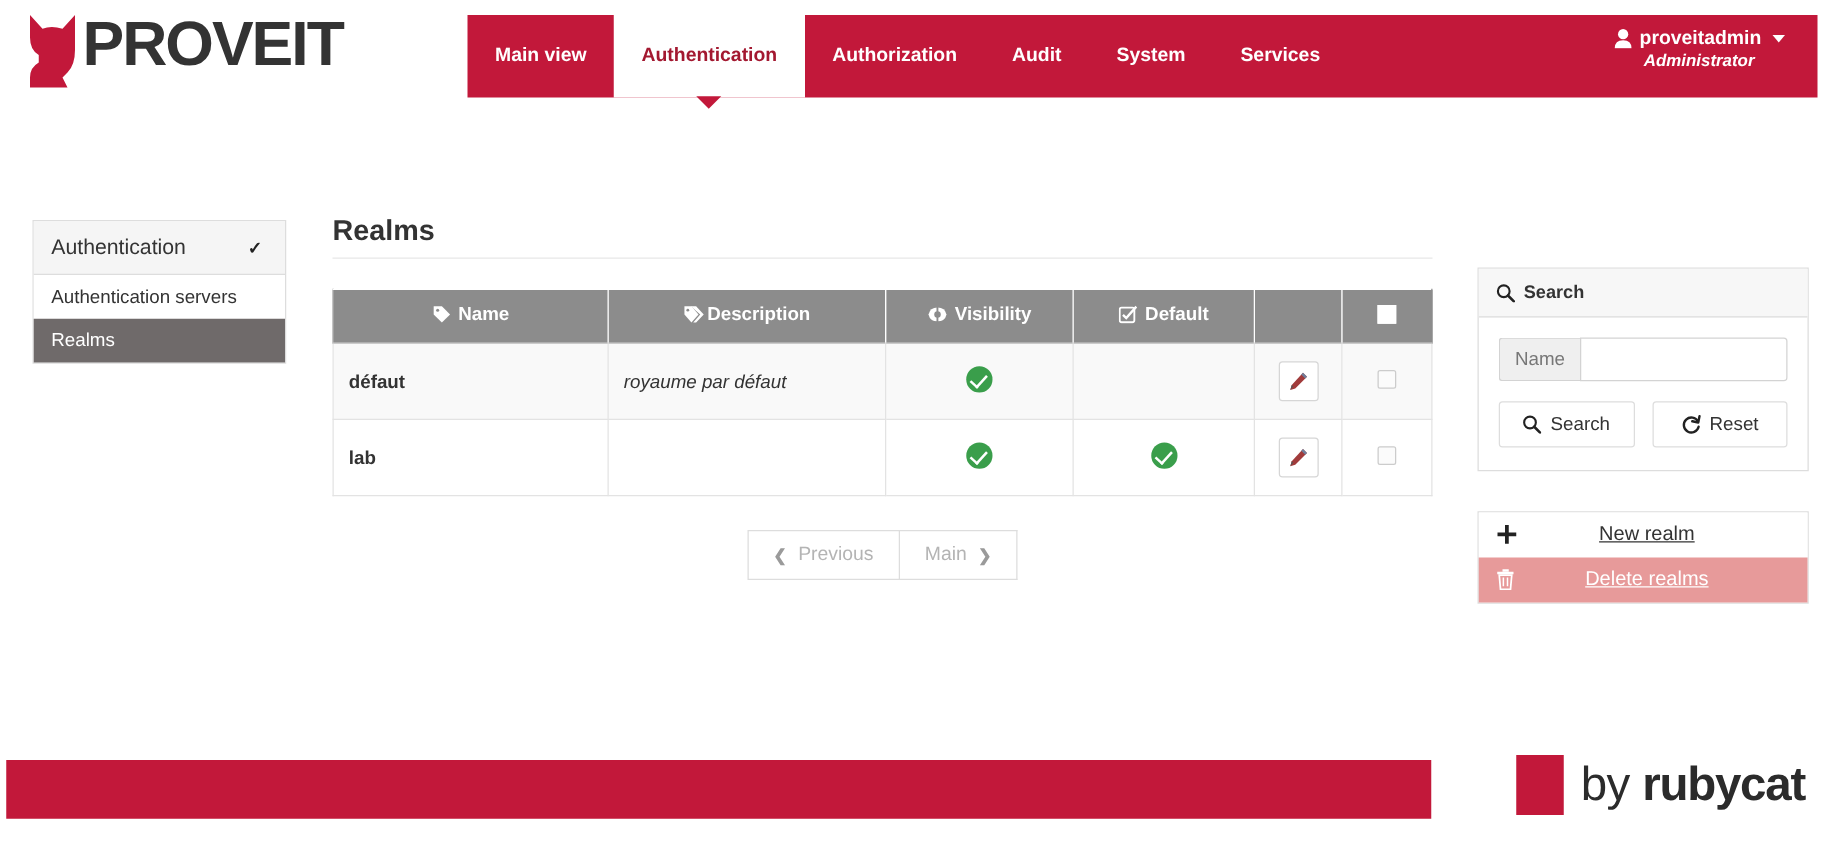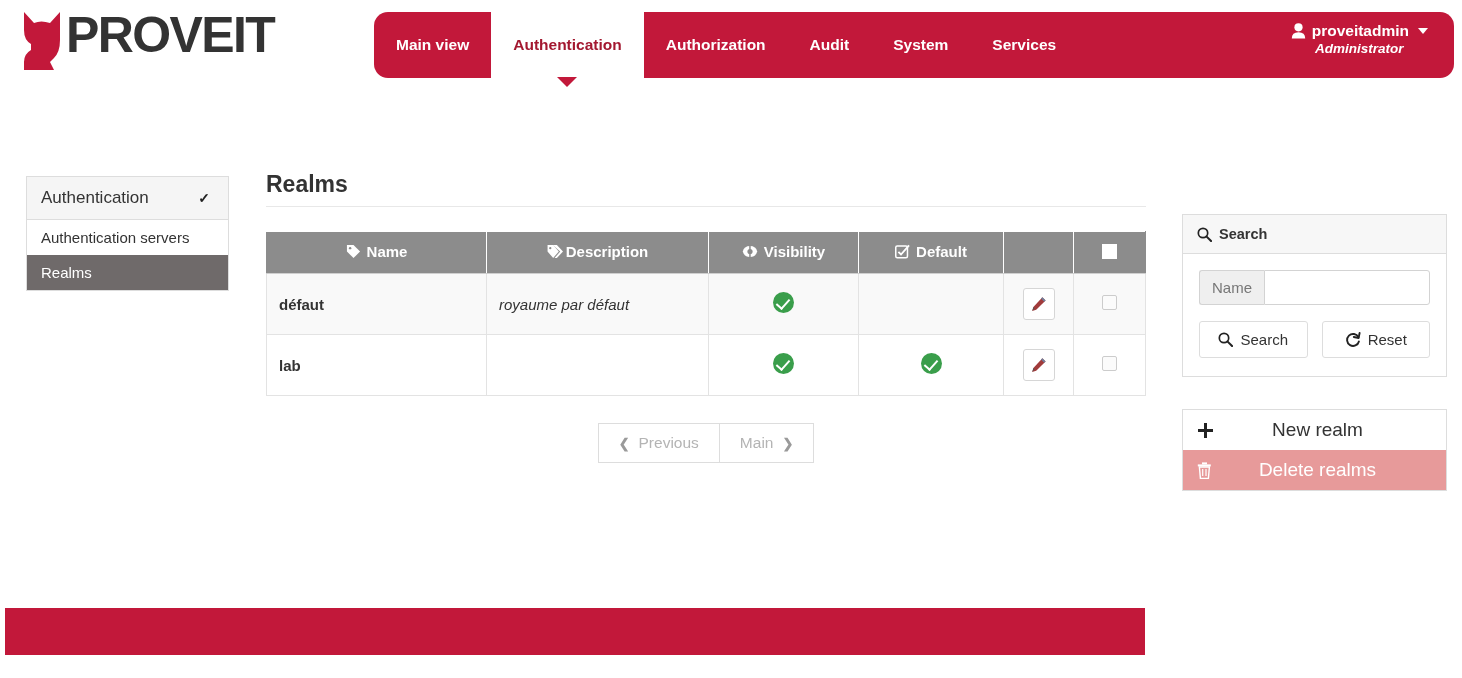--- a/index.html
+++ b/index.html
@@ -35,21 +35,20 @@
   .logo-prove { color: #333333; }
   .logo-it { color: #333333; font-weight: bold; }
 
   .navbar {
     position: absolute;
     left: 374px; top: 12px;
     width: 1080px; height: 66px;
     background: #C2183A;
     display: flex;
     align-items: stretch;
-    border-radius: 14px;
   }
   .nav-item {
     display: flex;
     align-items: center;
     justify-content: center;
     padding: 0 22px;
     color: #ffffff;
     font-size: 15.5px;
     font-weight: bold;
     white-space: nowrap;
@@ -336,26 +335,27 @@
     font-family: "Liberation Sans", sans-serif;
     white-space: nowrap;
   }
 
   .actions {
     margin-top: 32px;
     border: 1px solid #dddddd;
   }
   .action-item {
     display: flex;
-    align-items: center;
+    align-items: flex-start;
     padding: 9px 14px;
-    font-size: 19px;
-    cursor: pointer;
-    background: #ffffff;
-    color: #333333;
+    font-size: 16px;
+    cursor: pointer;
+    background: #ffffff;
+    color: #333333;
+    text-decoration: underline;
   }
   .action-item .act-icon {
     width: 26px;
     display: flex;
     align-items: center;
     justify-content: flex-start;
     flex: none;
   }
   .action-item .act-label {
     flex: 1;
@@ -635,13 +635,18 @@
           </svg>
         </span>
         <span class="act-label">Delete realms</span>
       </div>
     </div>
   </aside>
 </div>
 
 <div class="footer">
   <div class="footer-bar"></div>
+  <div class="footer-brand">
+    <span class="brand-sq"></span>
+    <span class="brand-by">by</span>
+    <span class="brand-name">rubycat</span>
+  </div>
 </div>
 
 </body></html>

